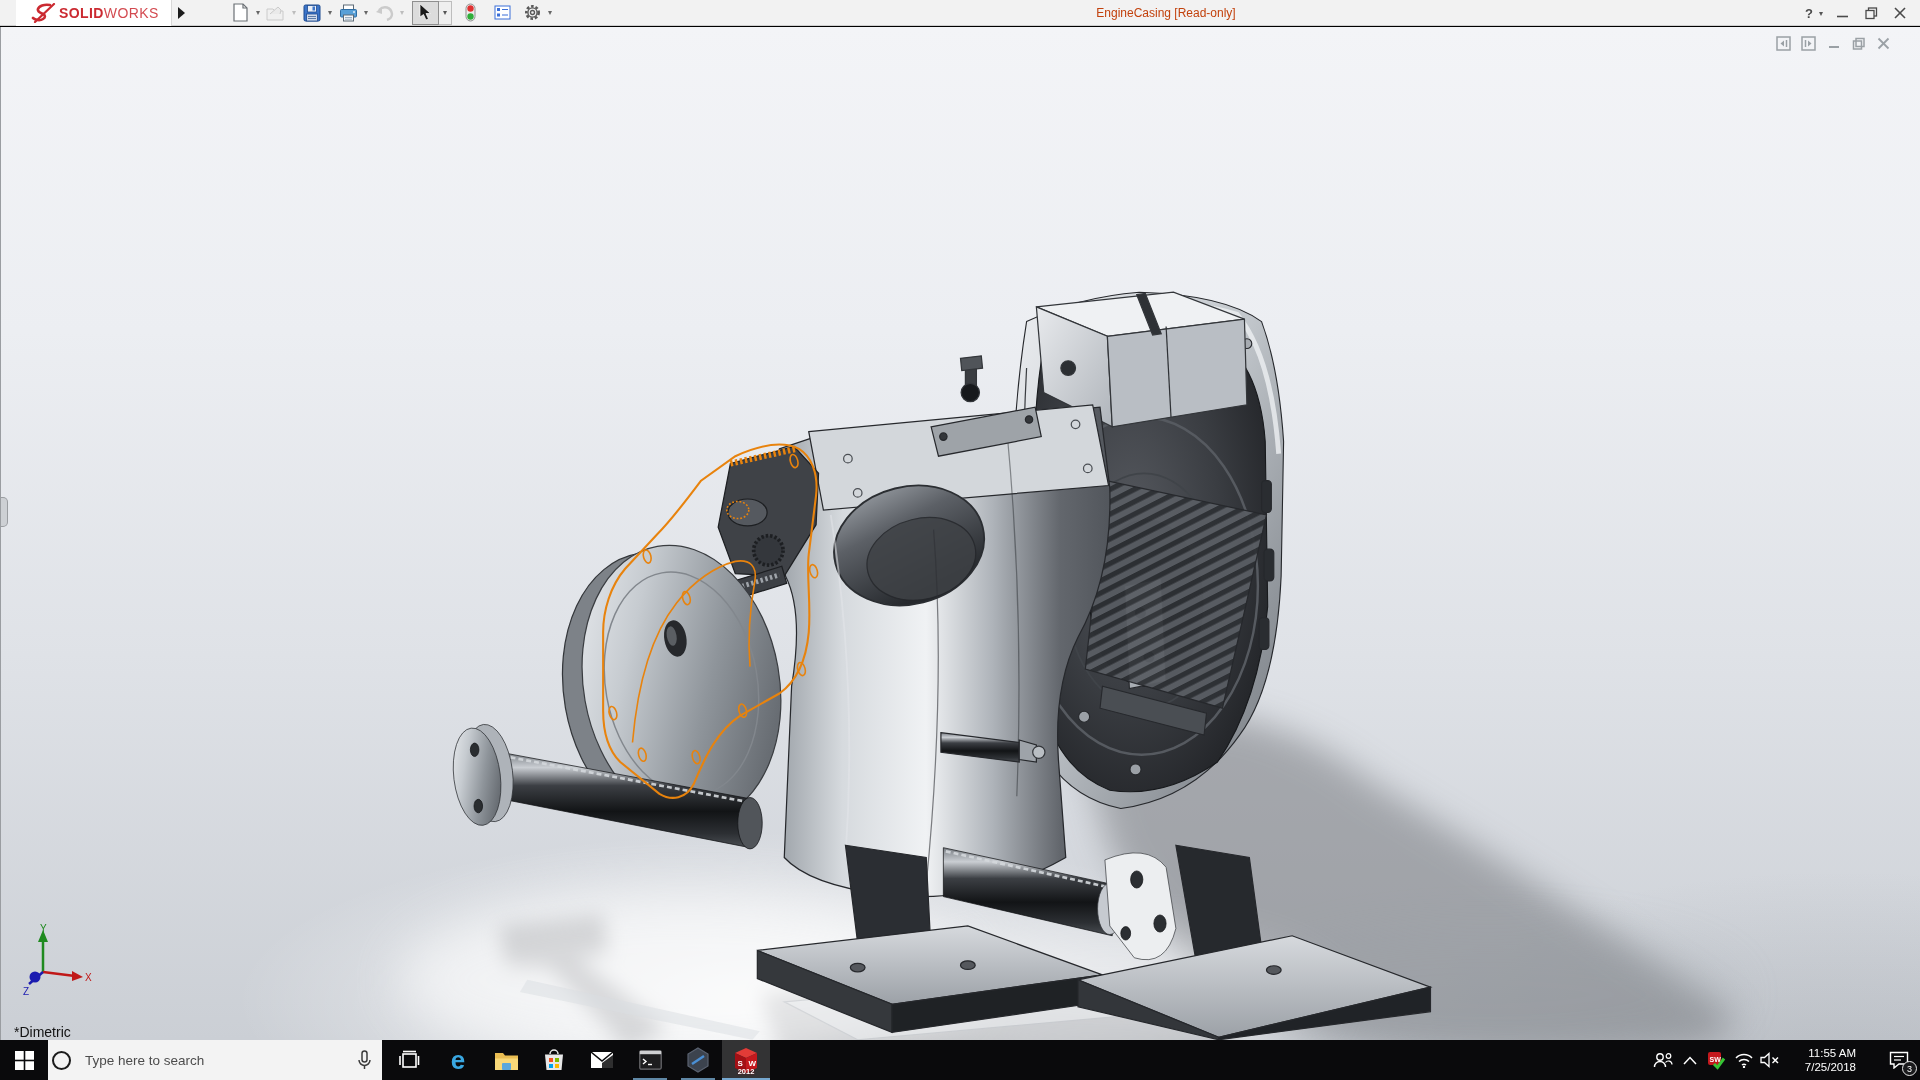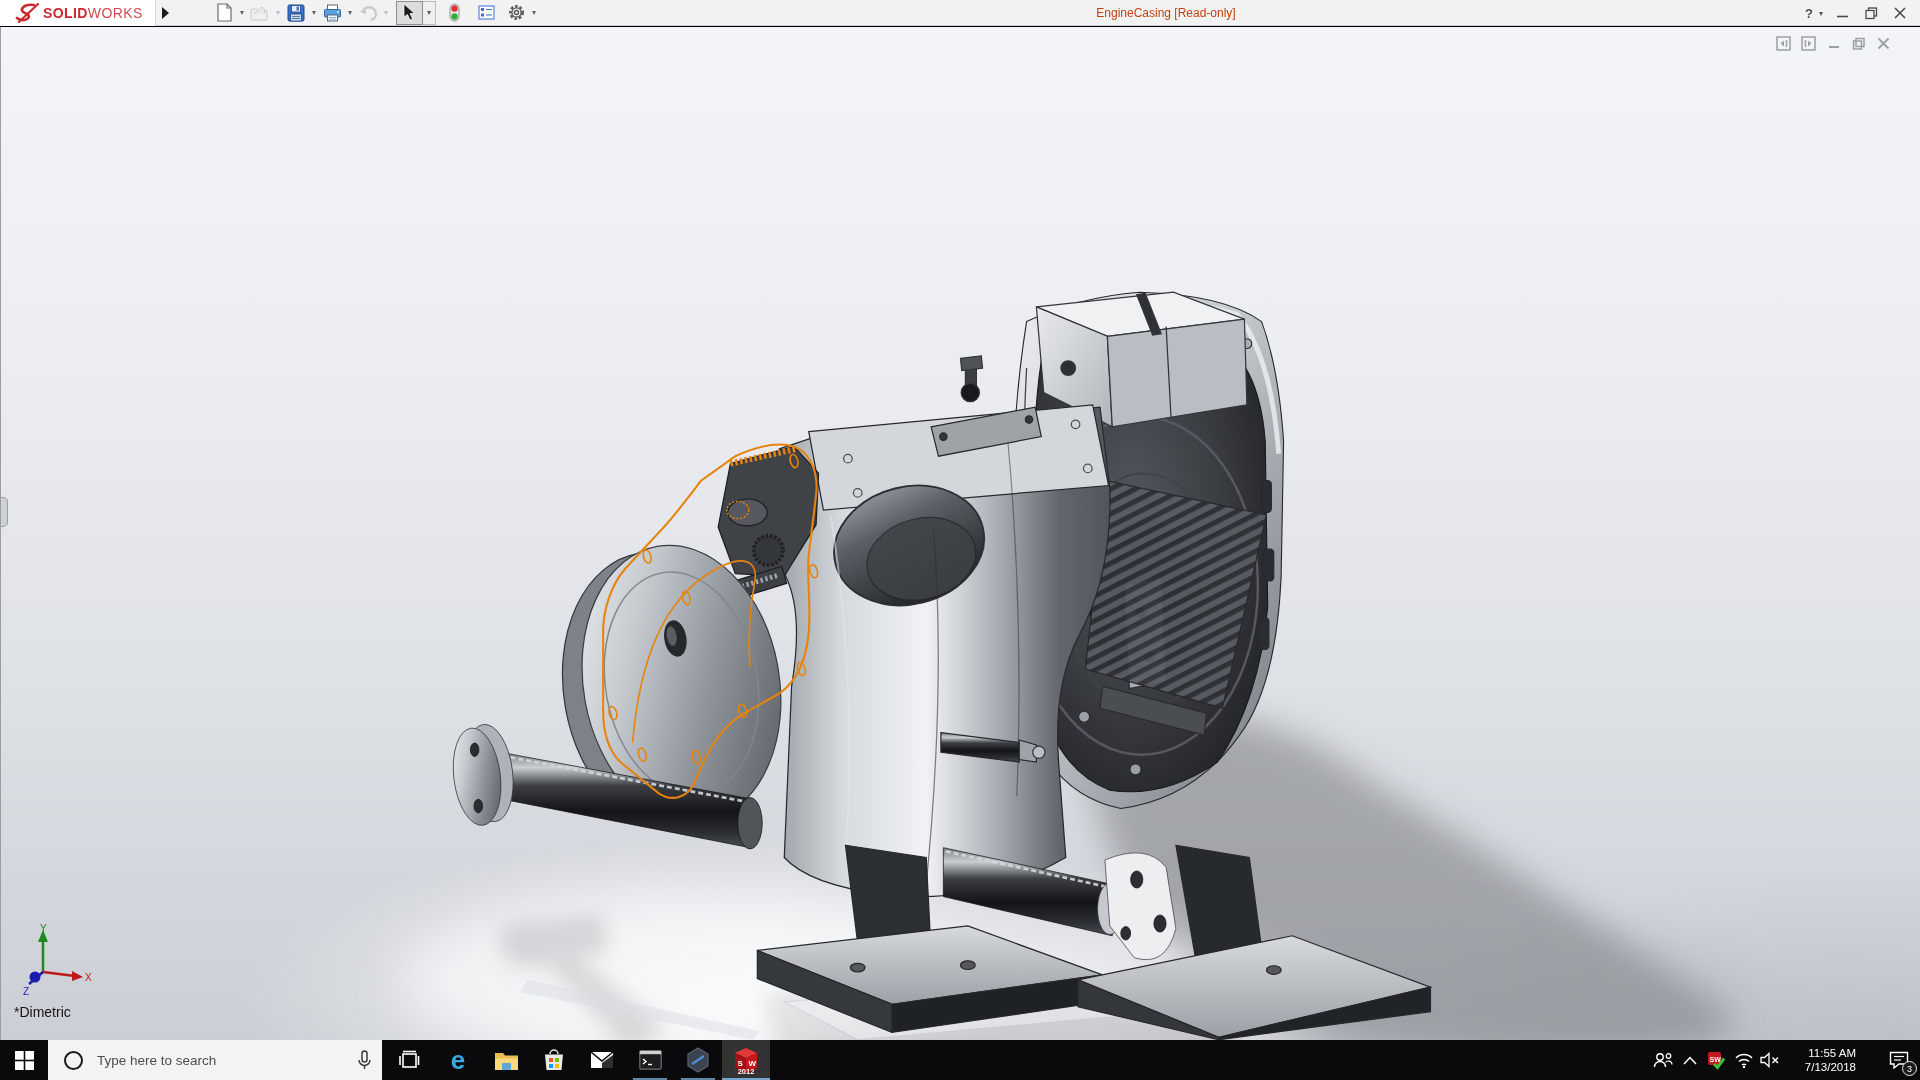--- a/index.html
+++ b/index.html
@@ -1,21 +1,21 @@
 <!DOCTYPE html>
 <html><head>
 <meta charset="utf-8">
 <style>
   * { margin:0; padding:0; box-sizing:border-box; }
   html,body { width:1920px; height:1080px; overflow:hidden; font-family:"Liberation Sans", sans-serif; }
   body { background:#000; position:relative; }
 
   
   .titlebar { position:absolute; top:0; left:0; width:1920px; height:26px;
-    background:#f2f2f2; border-bottom:1px solid #cfcfcf; display:flex; align-items:center; }
+    background:#f2f2f2; border-bottom:1px solid #cfcfcf; display:flex; align-items:center;padding-left:16px; }
   .logo-card { width:156px; height:26px; background:#ffffff; display:flex; align-items:center;
     padding-left:14px; border-right:1px solid #d8d8d8; }
   .brand { font-size:14px; color:#cb2a31; letter-spacing:.4px; margin-left:3px; white-space:nowrap; }
   .brand b { font-weight:bold; }
   .brand .light { font-weight:normal; opacity:.85; }
   .flyout { width:18px; height:26px; display:flex; align-items:center; justify-content:center; cursor:pointer; }
   .toolbar { display:flex; align-items:center; height:26px; margin-left:38px; }
   .tb-btn { display:flex; align-items:center; justify-content:center; width:24px; height:24px; }
   .tb-caret { font-size:8px; color:#666; width:12px; text-align:center; }
   .tb-caret.dis { color:#bdbdbd; }
@@ -38,28 +38,28 @@
       radial-gradient(ellipse 760px 240px at 40% 96%, rgba(255,255,255,.85), rgba(255,255,255,0) 70%),
       radial-gradient(ellipse 700px 300px at 96% 104%, rgba(120,125,132,.22), rgba(120,125,132,0) 70%),
       linear-gradient(180deg, #f3f4f7 0%, #eceef2 30%, #dfe2e7 62%, #cbcfd5 100%);
   }
   .model-svg { position:absolute; inset:0; width:100%; height:100%; }
   .doc-controls { position:absolute; top:8px; right:28px; display:flex; align-items:center; gap:8px; }
   .dc { width:17px; height:17px; display:flex; align-items:center; justify-content:center; cursor:pointer; }
   .splitter-tab { position:absolute; left:0; top:470px; width:7px; height:30px;
     background:#cdd0d4; border:1px solid #9a9da1; border-left:none; border-radius:0 5px 5px 0; cursor:pointer; }
   .triad { position:absolute; left:16px; bottom:44px; width:78px; height:72px; }
-  .view-label { position:absolute; left:13px; bottom:56px; transform:translateY(36px);
+  .view-label { position:absolute; left:13px; bottom:36px; transform:translateY(36px);
     font-size:14px; color:#121212; }
 
   
   .taskbar { position:absolute; left:0; bottom:0; width:1920px; height:40px; background:#0a0a0c;
     display:flex; align-items:stretch; }
   .start-btn { width:48px; display:flex; align-items:center; justify-content:center; cursor:pointer; }
-  .searchbox { width:334px; background:#f3f3f3; display:flex; align-items:center; padding:0 10px 0 16px; cursor:text; }
+  .searchbox { width:334px; background:#f3f3f3; display:flex; align-items:center; padding:0 10px 0 4px; cursor:text; }
   .cortana-ring { width:19px; height:19px; border:2.5px solid #1b1b1b; border-radius:50%; flex:none; }
   .search-text { font-size:13.5px; color:#4c4c4c; margin-left:14px; flex:1; }
   .tb-icons { display:flex; align-items:stretch; margin-left:4px; }
   .slot { width:48px; display:flex; align-items:center; justify-content:center; position:relative; cursor:pointer; }
   .slot.open::after { content:""; position:absolute; bottom:0; left:7px; right:7px; height:2.5px; background:#5f87a5; }
   .slot.active { background:rgba(255,255,255,.17); }
   .slot.active::after { left:0; right:0; background:#76a8cf; }
   .tb-spacer { flex:1; }
   .tray { display:flex; align-items:center; }
   .tray-ic { width:27px; height:40px; display:flex; align-items:center; justify-content:center; cursor:pointer; }
@@ -565,21 +565,21 @@
     </div>
     <div class="tray-ic">
       <svg width="21" height="16" viewBox="0 0 21 16">
         <path d="M1,5.5 L4.5,5.5 L9,1.5 L9,14.5 L4.5,10.5 L1,10.5 Z" fill="none" stroke="#fff" stroke-width="1.3"></path>
         <line x1="12.5" y1="5.5" x2="18" y2="11" stroke="#fff" stroke-width="1.5"></line>
         <line x1="18" y1="5.5" x2="12.5" y2="11" stroke="#fff" stroke-width="1.5"></line>
       </svg>
     </div>
     <div class="clock">
       <div>11:55 AM</div>
-      <div>7/13/2018</div>
+      <div>7/25/2018</div>
     </div>
     <div class="action">
       <svg width="20" height="18" viewBox="0 0 20 18">
         <path d="M1.5,1.5 L18.5,1.5 L18.5,13 L10,13 L5,17 L5,13 L1.5,13 Z" fill="none" stroke="#fff" stroke-width="1.4"></path>
         <line x1="5" y1="5.5" x2="15" y2="5.5" stroke="#fff" stroke-width="1.2"></line>
         <line x1="5" y1="9" x2="12" y2="9" stroke="#fff" stroke-width="1.2"></line>
       </svg>
       <div class="badge">3</div>
     </div>
   </div>

